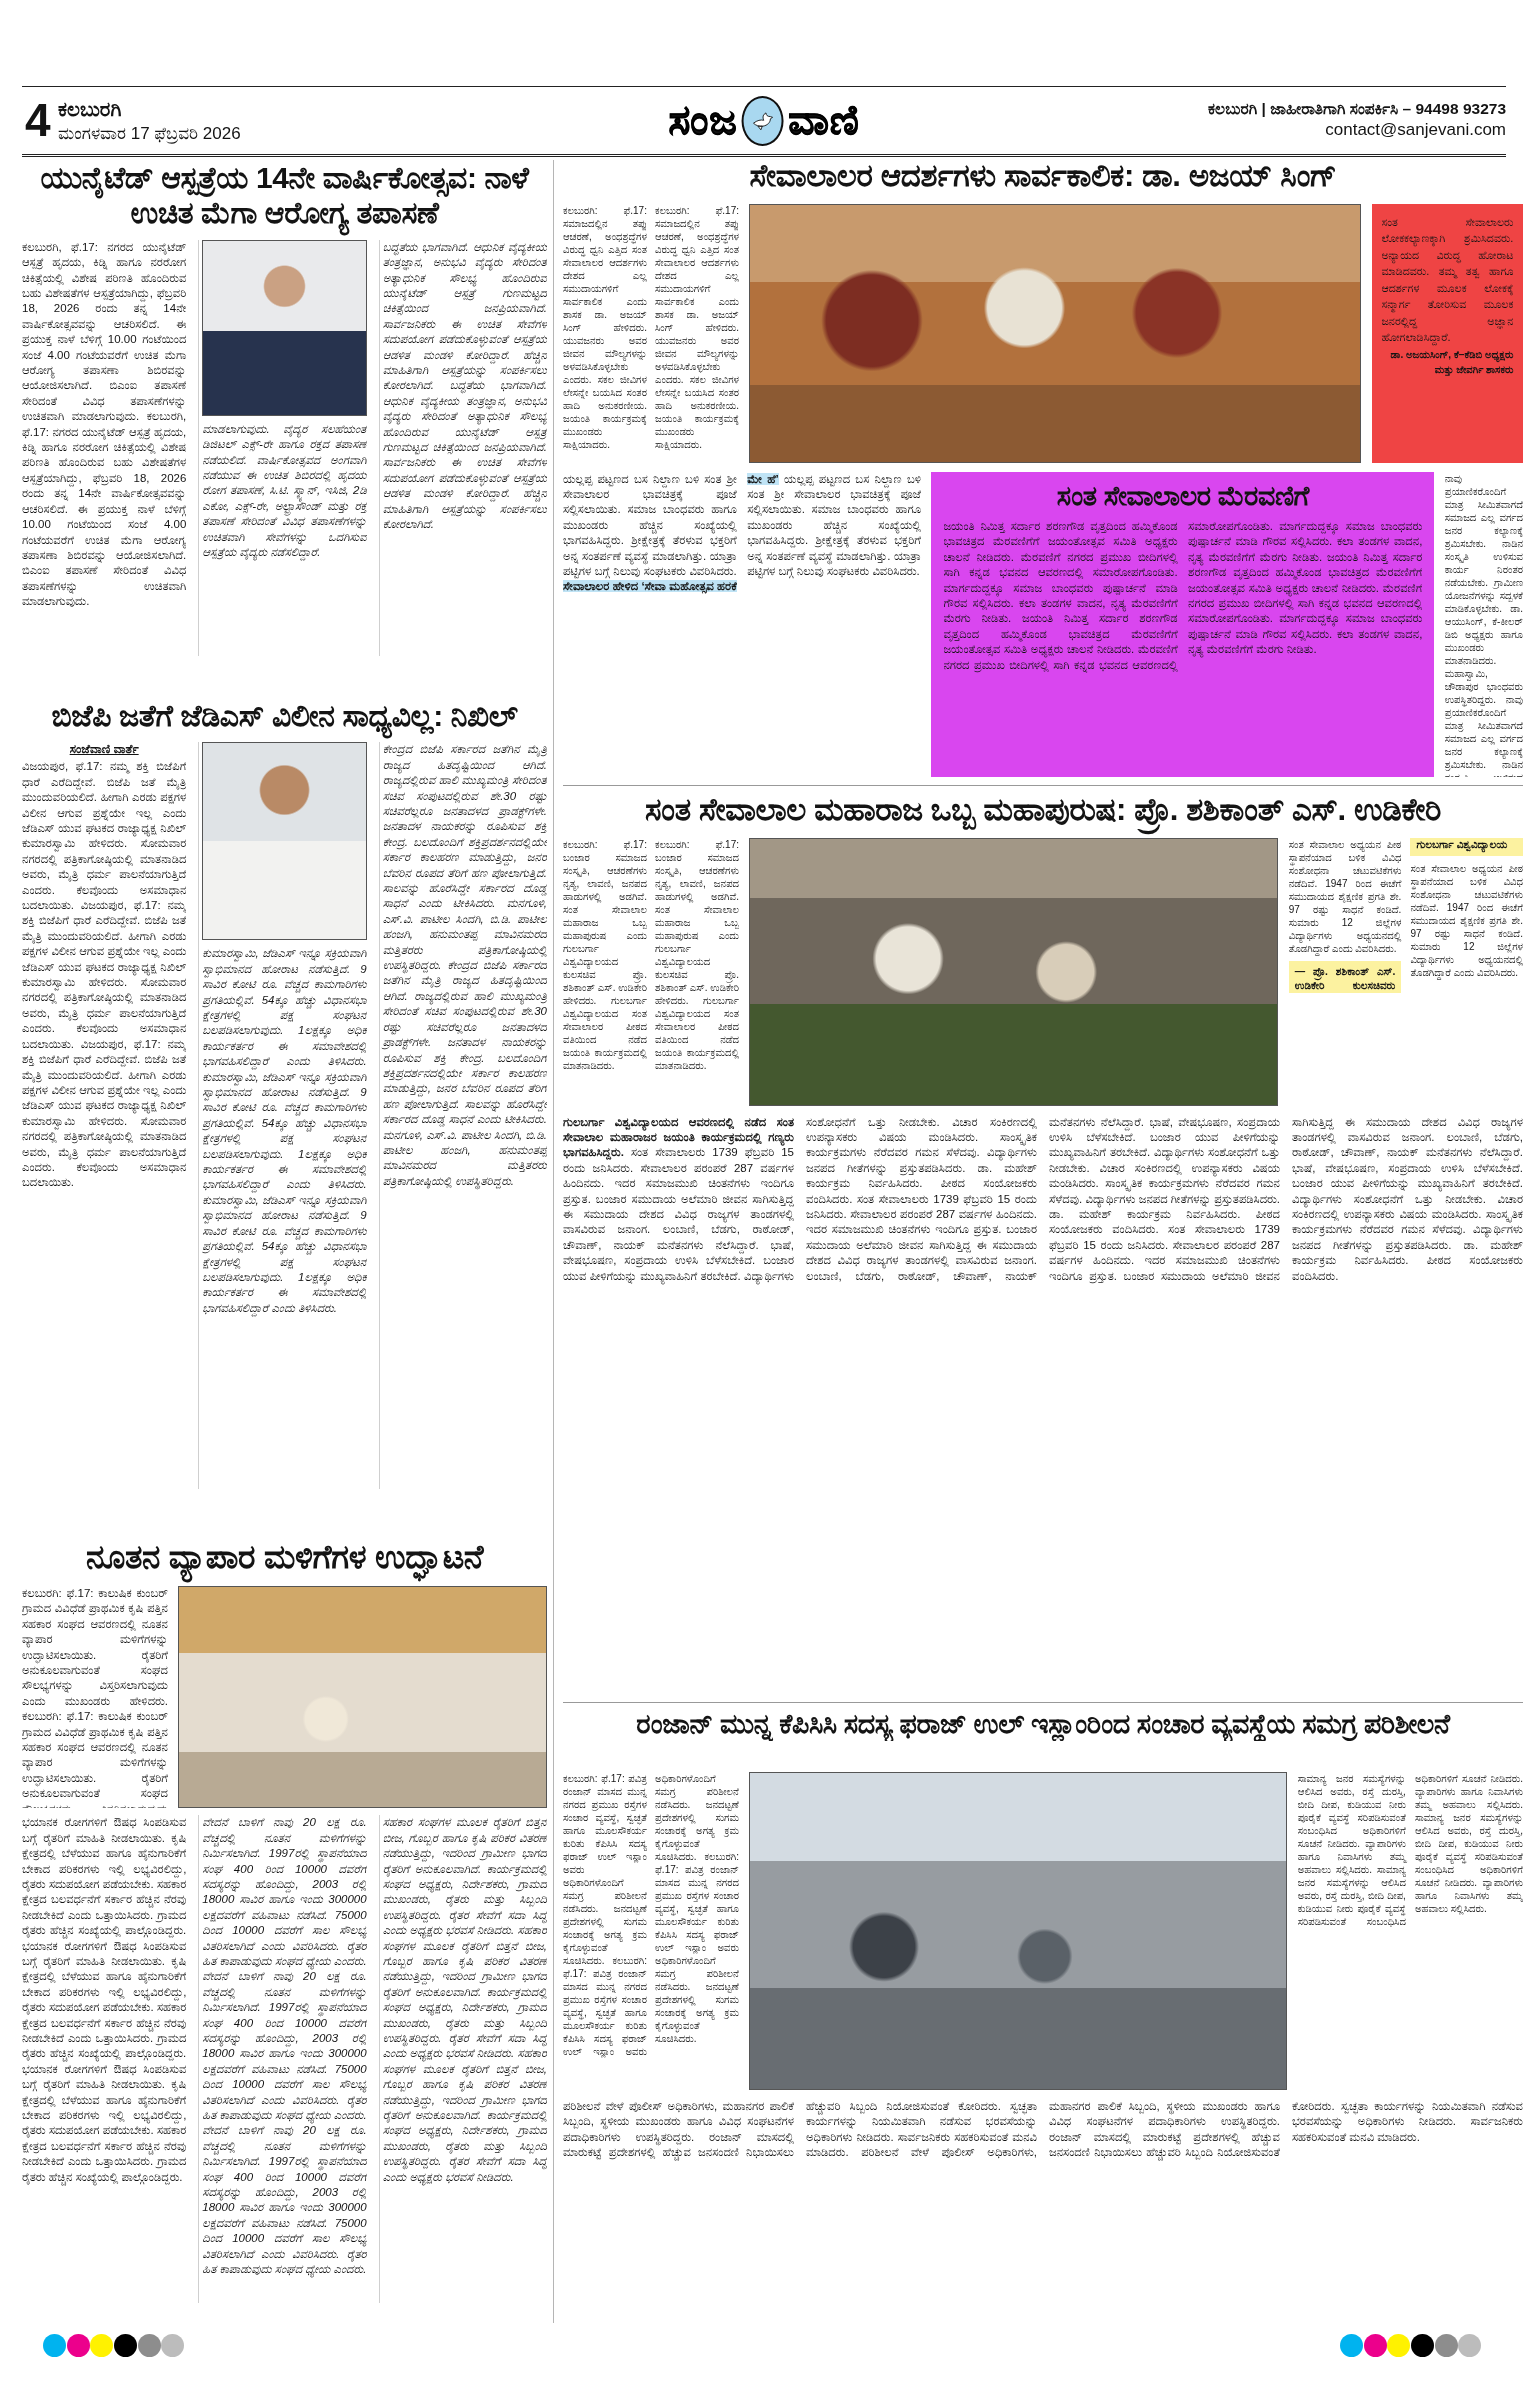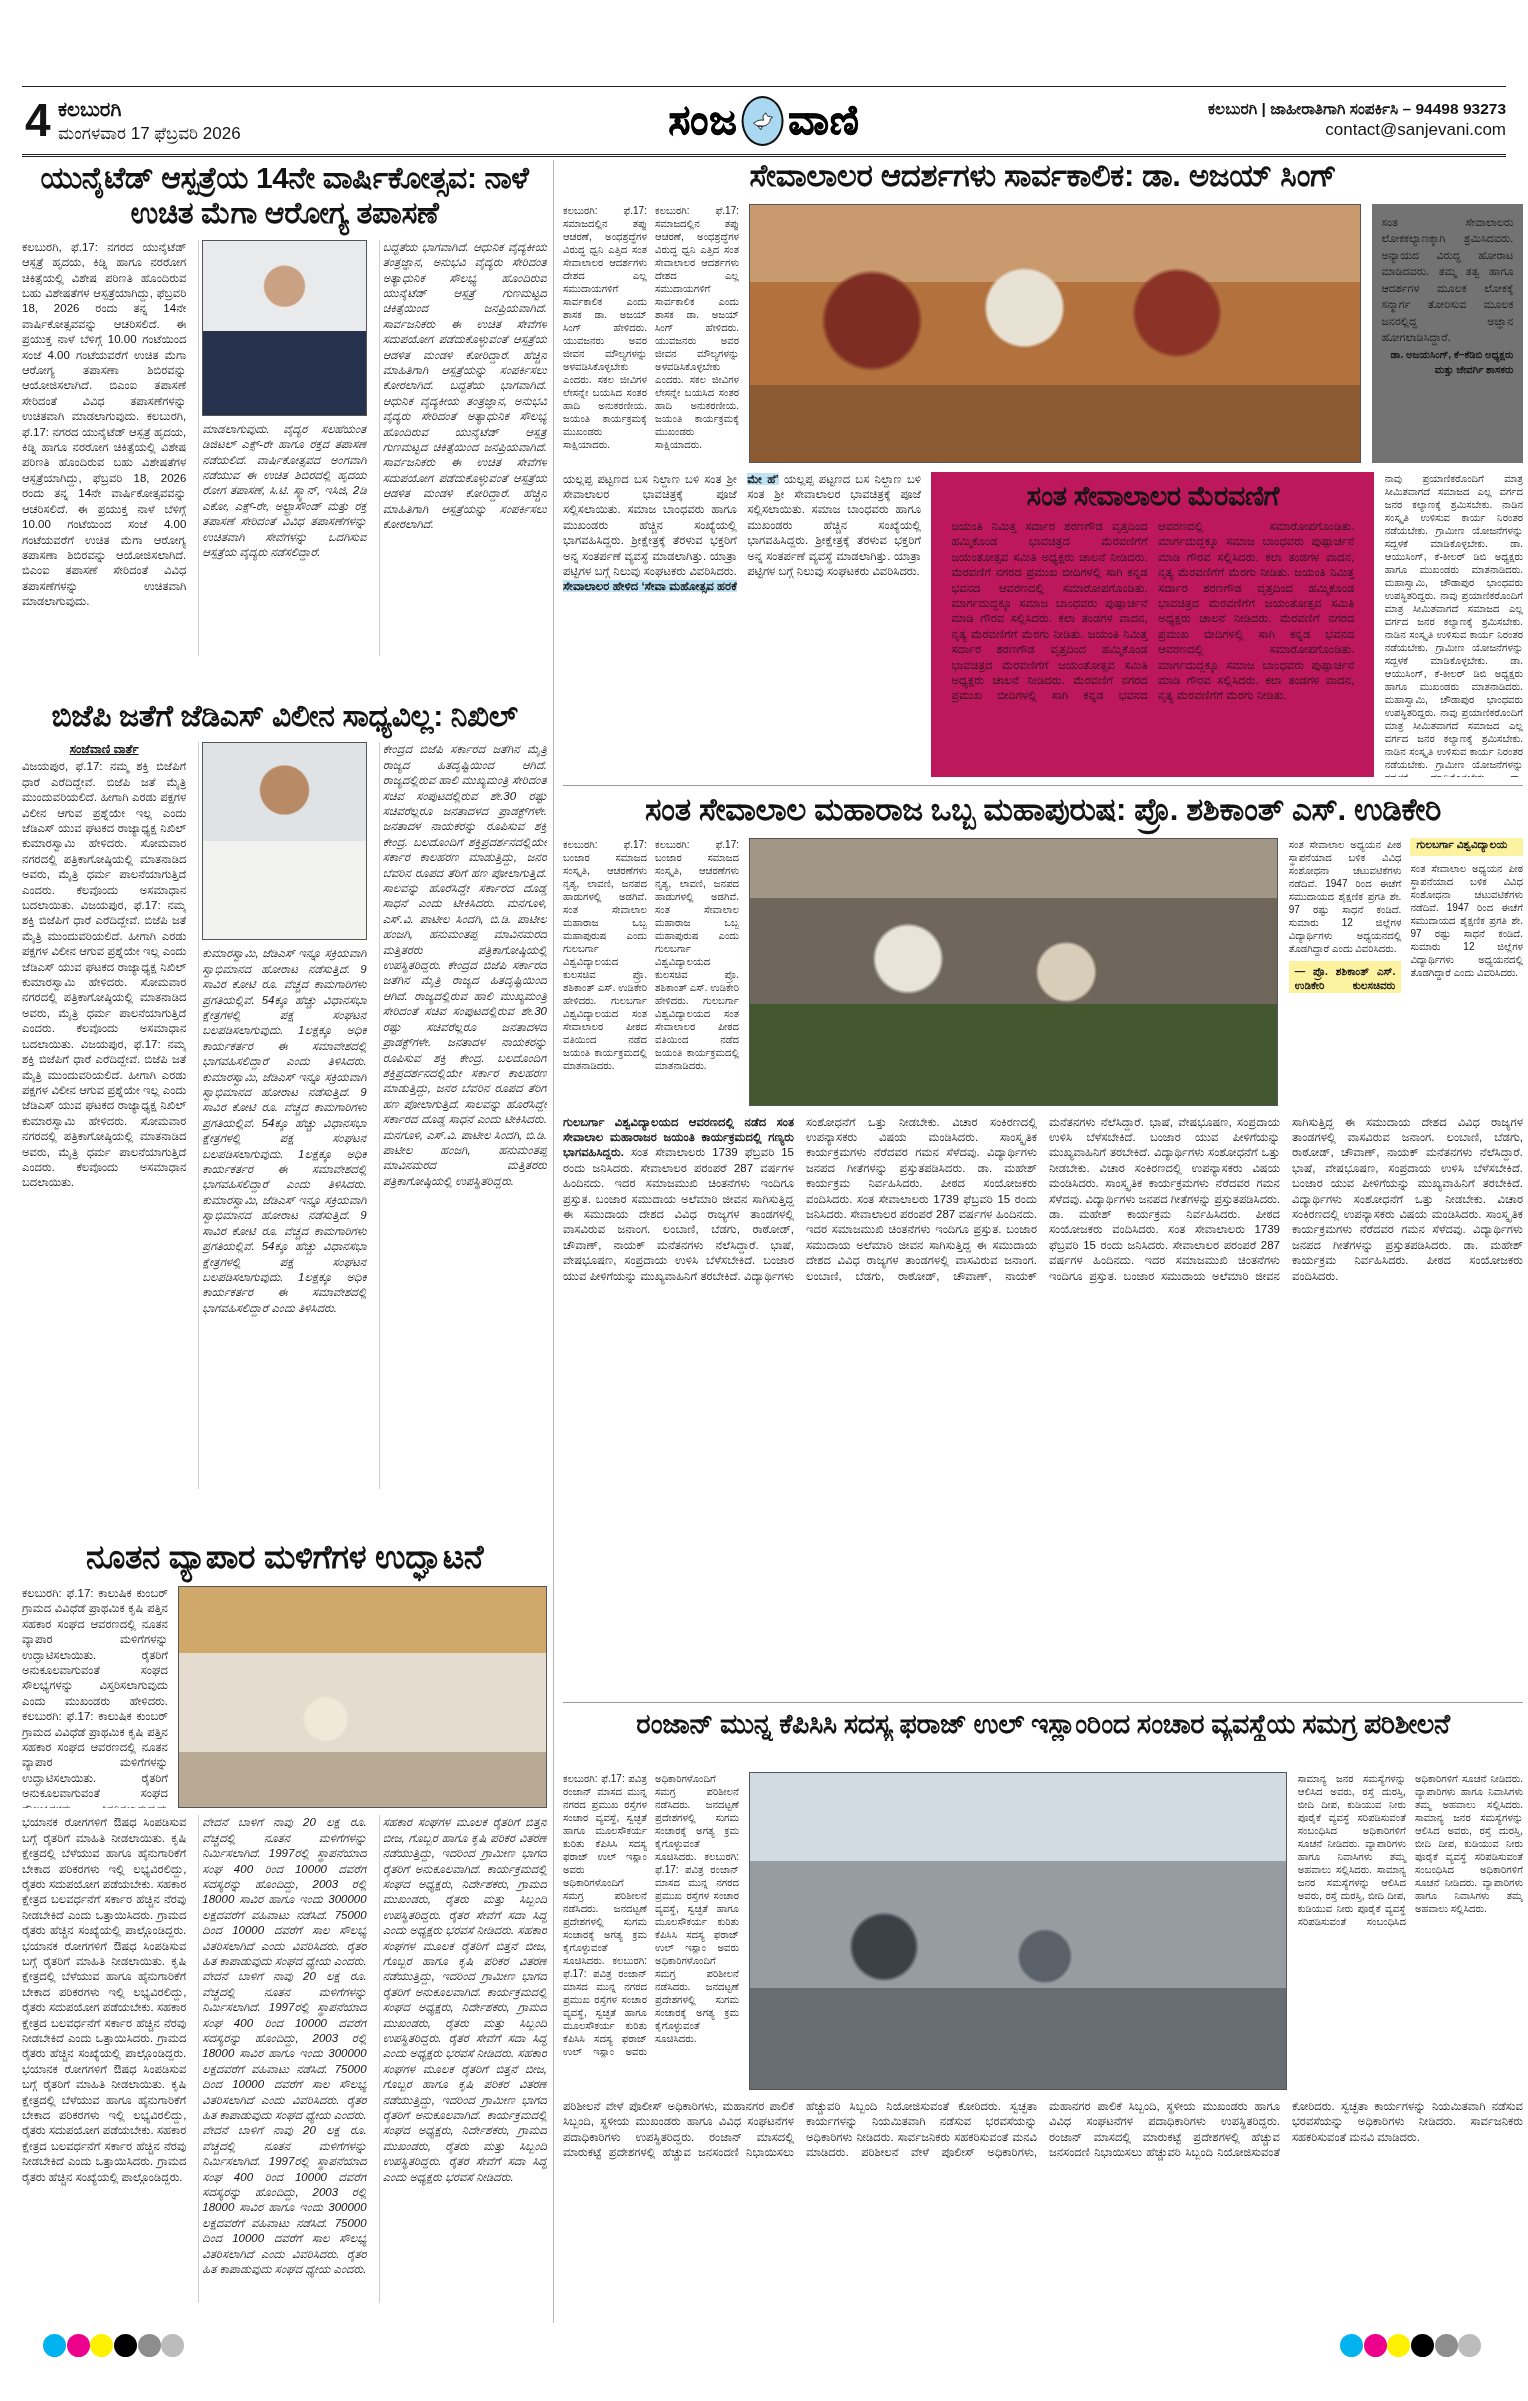--- a/index.html
+++ b/index.html
@@ -71,25 +71,25 @@
   #art-shops .c-left{width:146px;}
   #art-shops .photo{flex:1;height:222px;}
   #art-shops .cols3 .col{height:488px;}
 
   
   #art-sevalal{position:absolute;left:563px;top:158px;width:960px;height:623px;}
   .band{display:flex;gap:10.4px;}
   .skinny{width:176px;column-count:2;column-gap:8.1px;}
   #art-sevalal .band1{height:259px;}
   #art-sevalal .photo{width:612px;height:259px;}
-  .quote-box{flex:1;background:#737373;padding:10.4px 9.6px;box-sizing:border-box;font-size:11px;line-height:1.5;text-align:justify;}
+  .quote-box{flex:1;background:#ef4444;padding:10.4px 9.6px;box-sizing:border-box;font-size:11px;line-height:1.5;text-align:justify;}
   .quote-attrib{display:block;font-weight:800;text-align:right;margin-top:1px;font-size:10px;line-height:1.5;}
   #art-sevalal .band2{margin-top:9px;height:305px;}
   .d-left{width:358px;column-count:2;column-gap:10.4px;}
-  .d-mid{width:443px;background:#be185d;padding:9px 20px;box-sizing:border-box;}
+  .d-mid{width:503px;background:#d946ef;padding:9px 12px;box-sizing:border-box;}
   .d-mid h3{margin:0 0 7.4px 0;font-size:27px;font-weight:800;text-align:center;letter-spacing:-0.4px;}
   .d-mid .sub-body{column-count:2;column-gap:10.4px;height:222px;}
   .d-right{flex:1;}
   .hl-cyan{background:#bfe3f5;font-weight:700;}
   .hl-yellow{background:#fcf2a0;font-weight:700;display:block;padding:4.4px 6px;margin:6px 0;font-size:10.4px;line-height:1.35;}
 
   #art-maharaj{position:absolute;left:563px;top:785px;width:960px;height:912px;border-top:0.7px solid #999;padding-top:6px;box-sizing:border-box;}
   #art-maharaj .band1{height:268px;}
   #art-maharaj .photo{width:529px;height:268px;}
   .e-right{flex:1;column-count:2;column-gap:9px;}

